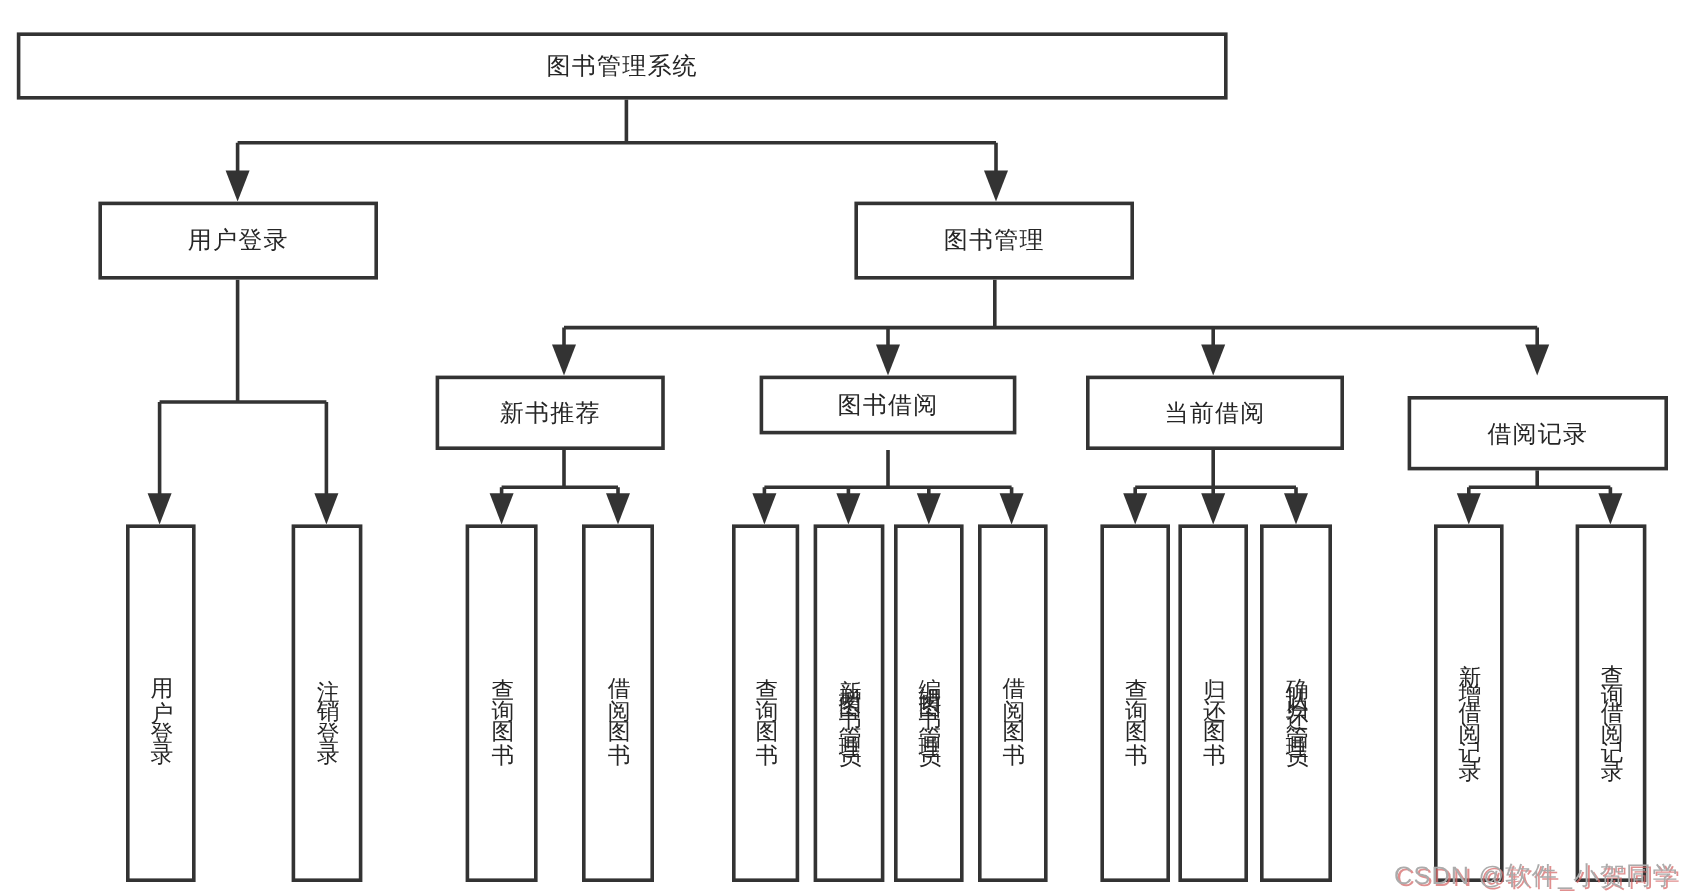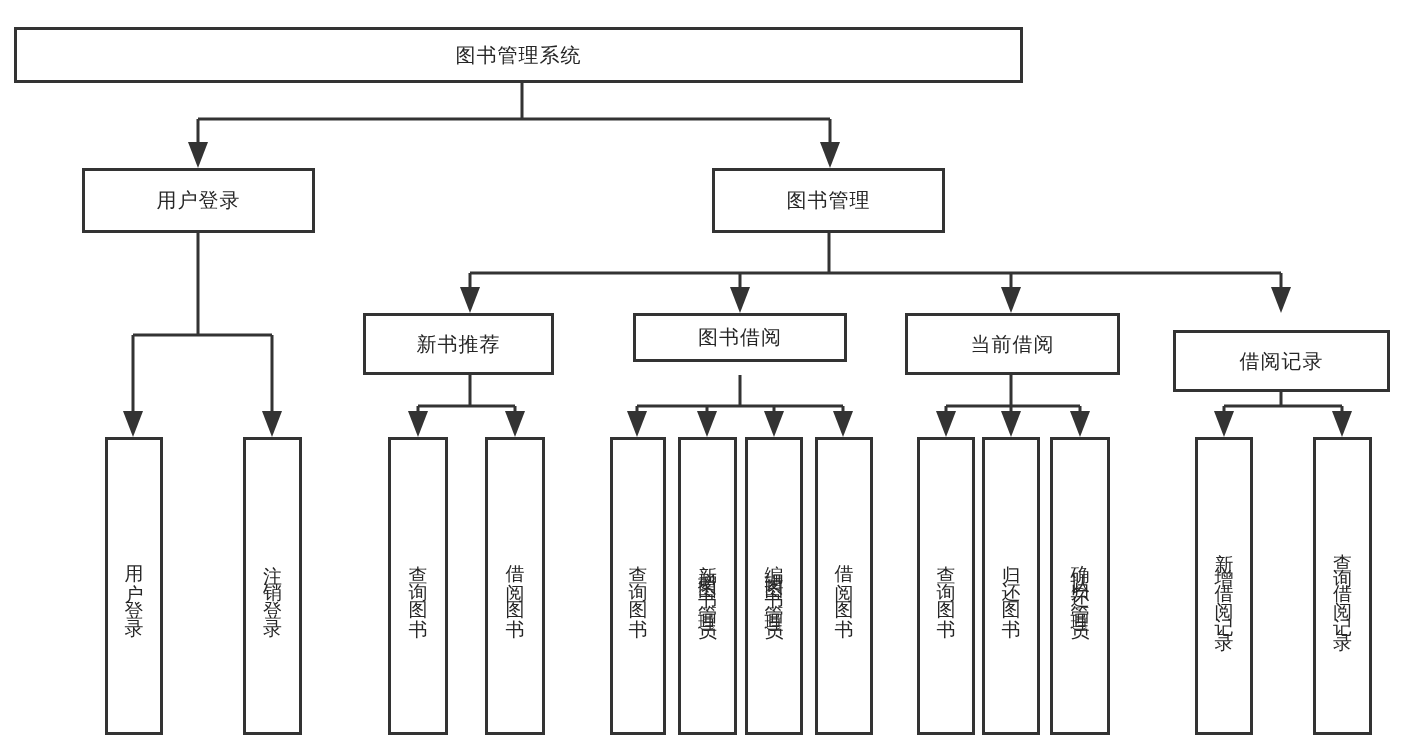--- a/index.html
+++ b/index.html
@@ -151,13 +151,14 @@
     <span>确认归还（管理员）</span>
   </div>
 
   <div class="box leaf ls6" style="left:1195px; width:58px">
     <span>新增借阅记录</span>
   </div>
   <div class="box leaf ls6" style="left:1313px; width:59px">
     <span>查询借阅记录</span>
   </div>
 
+  <div class="watermark">CSDN @软件_小贺同学</div>
 </div>
 
 </body></html>

